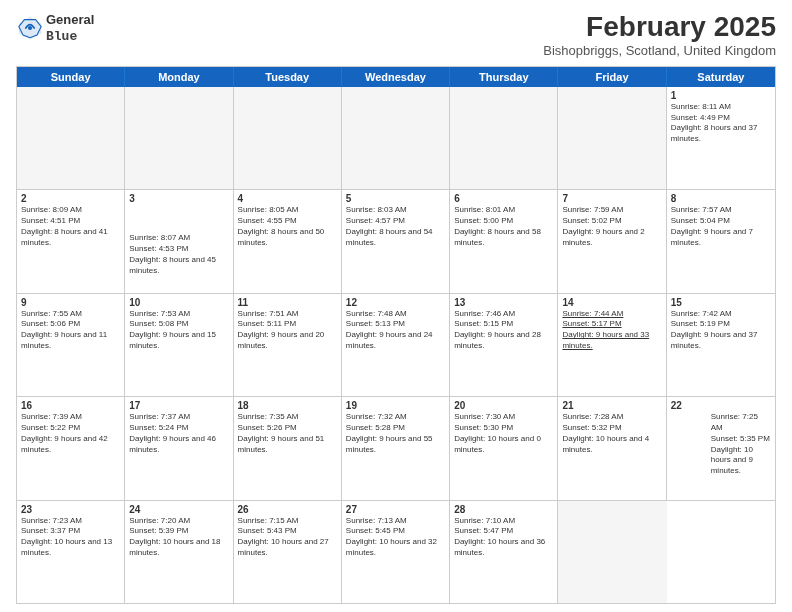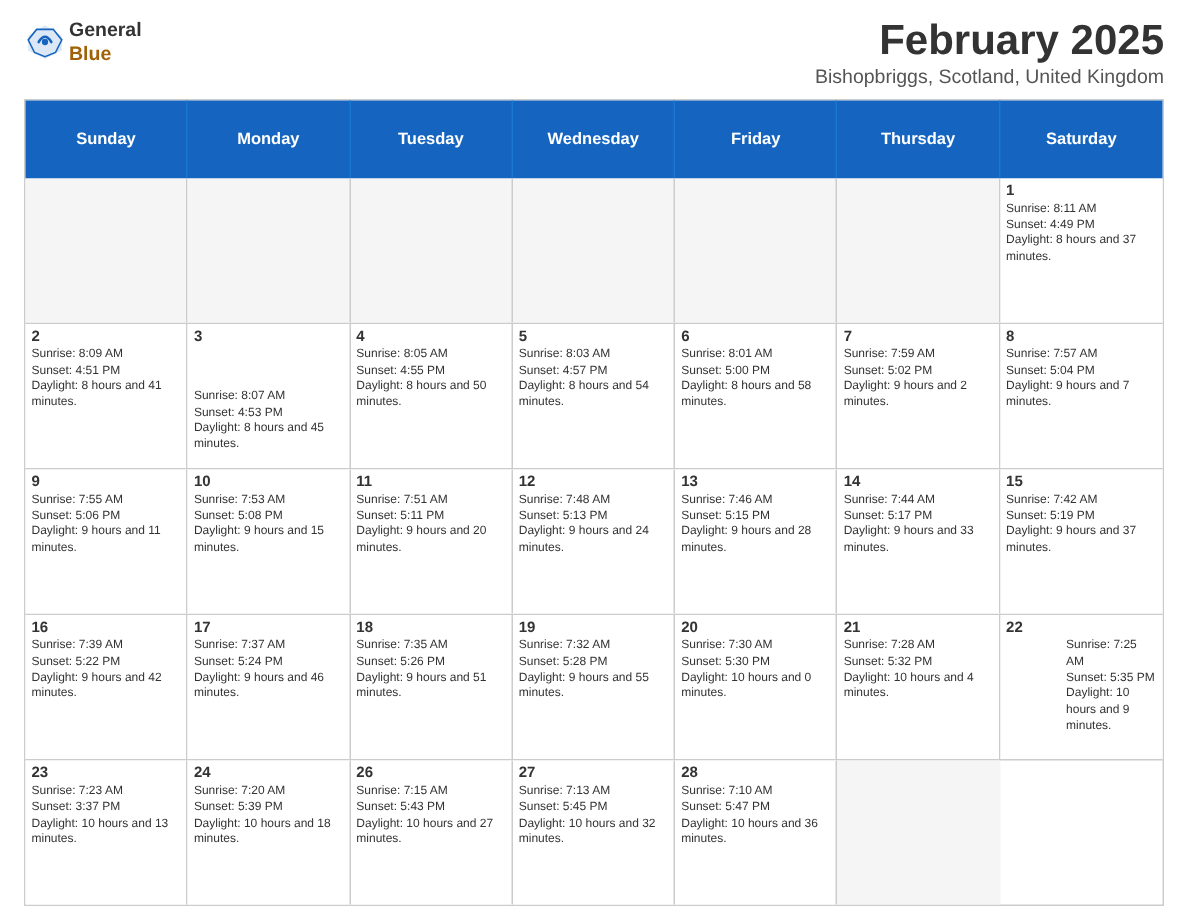--- a/index.html
+++ b/index.html
@@ -27,21 +27,21 @@
       display: flex;
       align-items: center;
       gap: 2px;
     }
     .logo-text {
       font-size: 13px;
       font-weight: bold;
       line-height: 1.2;
     }
     .logo-text .general { color: #333; }
-    .logo-text .blue { color: #a16207; }
+    .logo-text .blue { color: #404040; font-family: Liberation Mono, monospace; }
     .logo-icon {
       width: 28px;
       height: 28px;
     }
     .title-block {
       text-align: right;
     }
     .month-year {
       font-size: 28px;
       font-weight: bold;
@@ -62,21 +62,21 @@
     .cal-header {
       display: grid;
       grid-template-columns: repeat(7, 1fr);
       background: #1565C0;
     }
     .cal-header-cell {
       color: #fff;
       font-size: 11px;
       font-weight: bold;
       text-align: center;
-      padding: 20px 2px;
+      padding: 4px 2px;
       border-right: 1px solid #1976D2;
     }
     .cal-header-cell:last-child { border-right: none; }
     .cal-body {
       flex: 1;
       display: flex;
       flex-direction: column;
     }
     .cal-row {
       display: grid;
@@ -130,22 +130,22 @@
       <div class="location">Bishopbriggs, Scotland, United Kingdom</div>
     </div>
   </div>
 
   <div class="calendar">
     <div class="cal-header">
       <div class="cal-header-cell">Sunday</div>
       <div class="cal-header-cell">Monday</div>
       <div class="cal-header-cell">Tuesday</div>
       <div class="cal-header-cell">Wednesday</div>
+      <div class="cal-header-cell">Thursday</div>
       <div class="cal-header-cell">Friday</div>
-      <div class="cal-header-cell">Thursday</div>
       <div class="cal-header-cell">Saturday</div>
     </div>
     <div class="cal-body" id="cal-body">
     <div class="cal-row">
           <div class="cal-cell empty"></div>
           <div class="cal-cell empty"></div>
           <div class="cal-cell empty"></div>
           <div class="cal-cell empty"></div>
           <div class="cal-cell empty"></div>
           <div class="cal-cell empty"></div>
@@ -226,21 +226,21 @@
 Daylight: 9 hours and 24 minutes.</div>
           </div>
           <div class="cal-cell">
             <span class="day-num">13</span>
             <div class="cell-text" style="white-space: pre-line;">Sunrise: 7:46 AM
 Sunset: 5:15 PM
 Daylight: 9 hours and 28 minutes.</div>
           </div>
           <div class="cal-cell">
             <span class="day-num">14</span>
-            <div class="cell-text" style="white-space: pre-line;">Sunrise: 7:44 AM
+            <div class="cell-text" style="white-space: pre-line; text-decoration: underline;">Sunrise: 7:44 AM
 Sunset: 5:17 PM
 Daylight: 9 hours and 33 minutes.</div>
           </div>
           <div class="cal-cell">
             <span class="day-num">15</span>
             <div class="cell-text" style="white-space: pre-line;">Sunrise: 7:42 AM
 Sunset: 5:19 PM
 Daylight: 9 hours and 37 minutes.</div>
           </div>
         </div>

